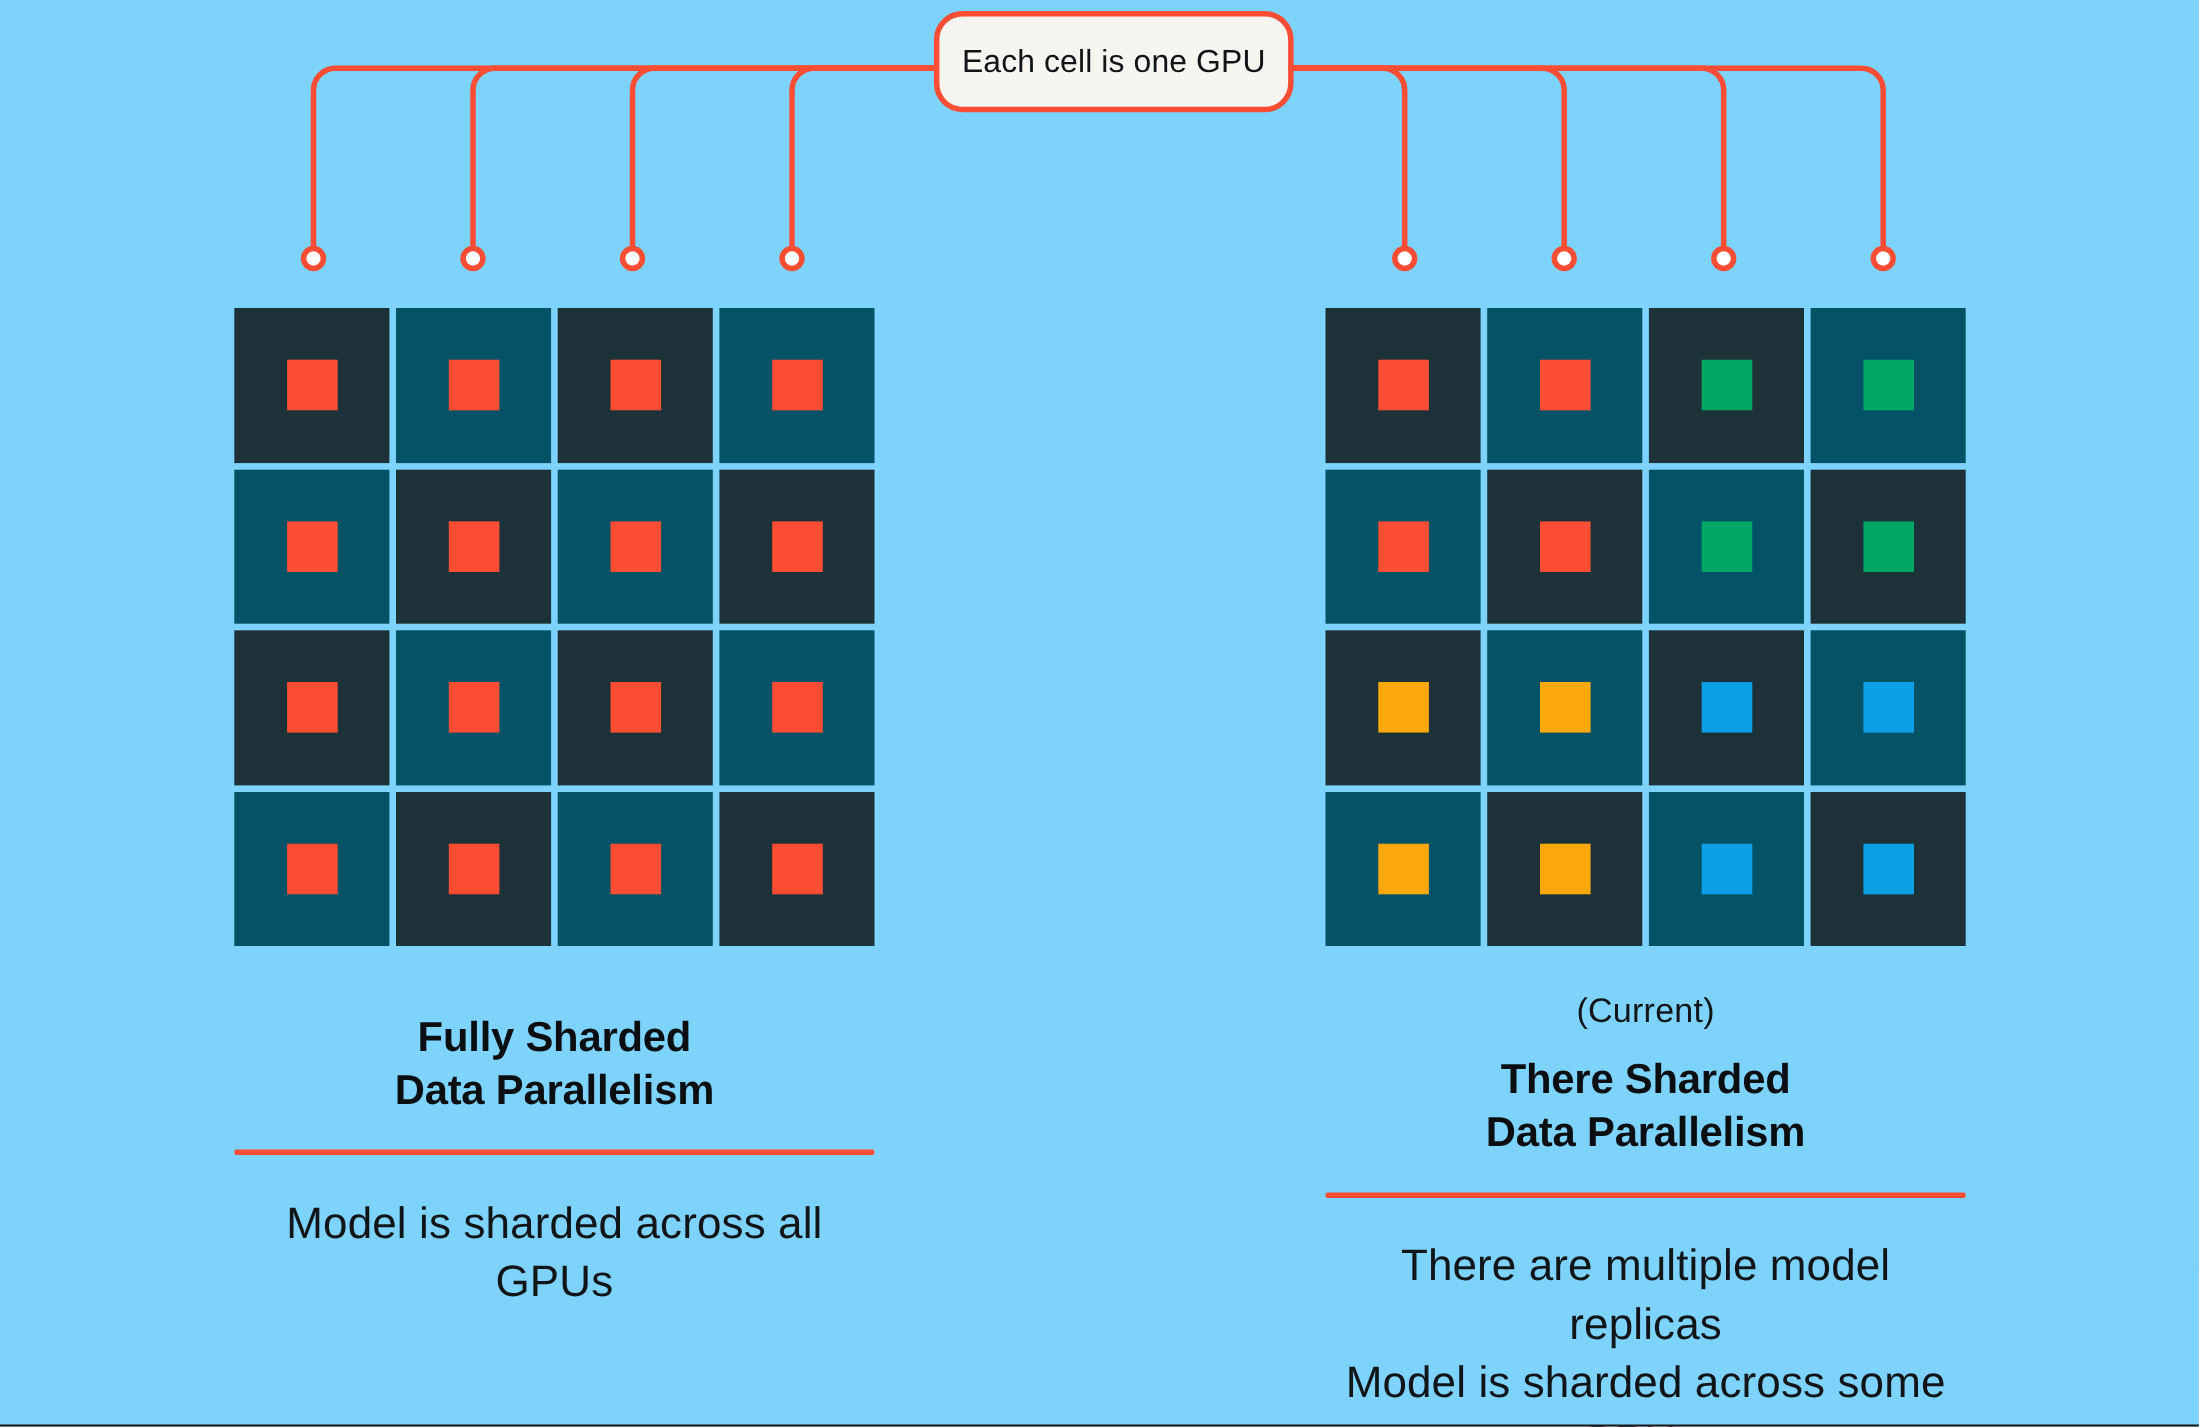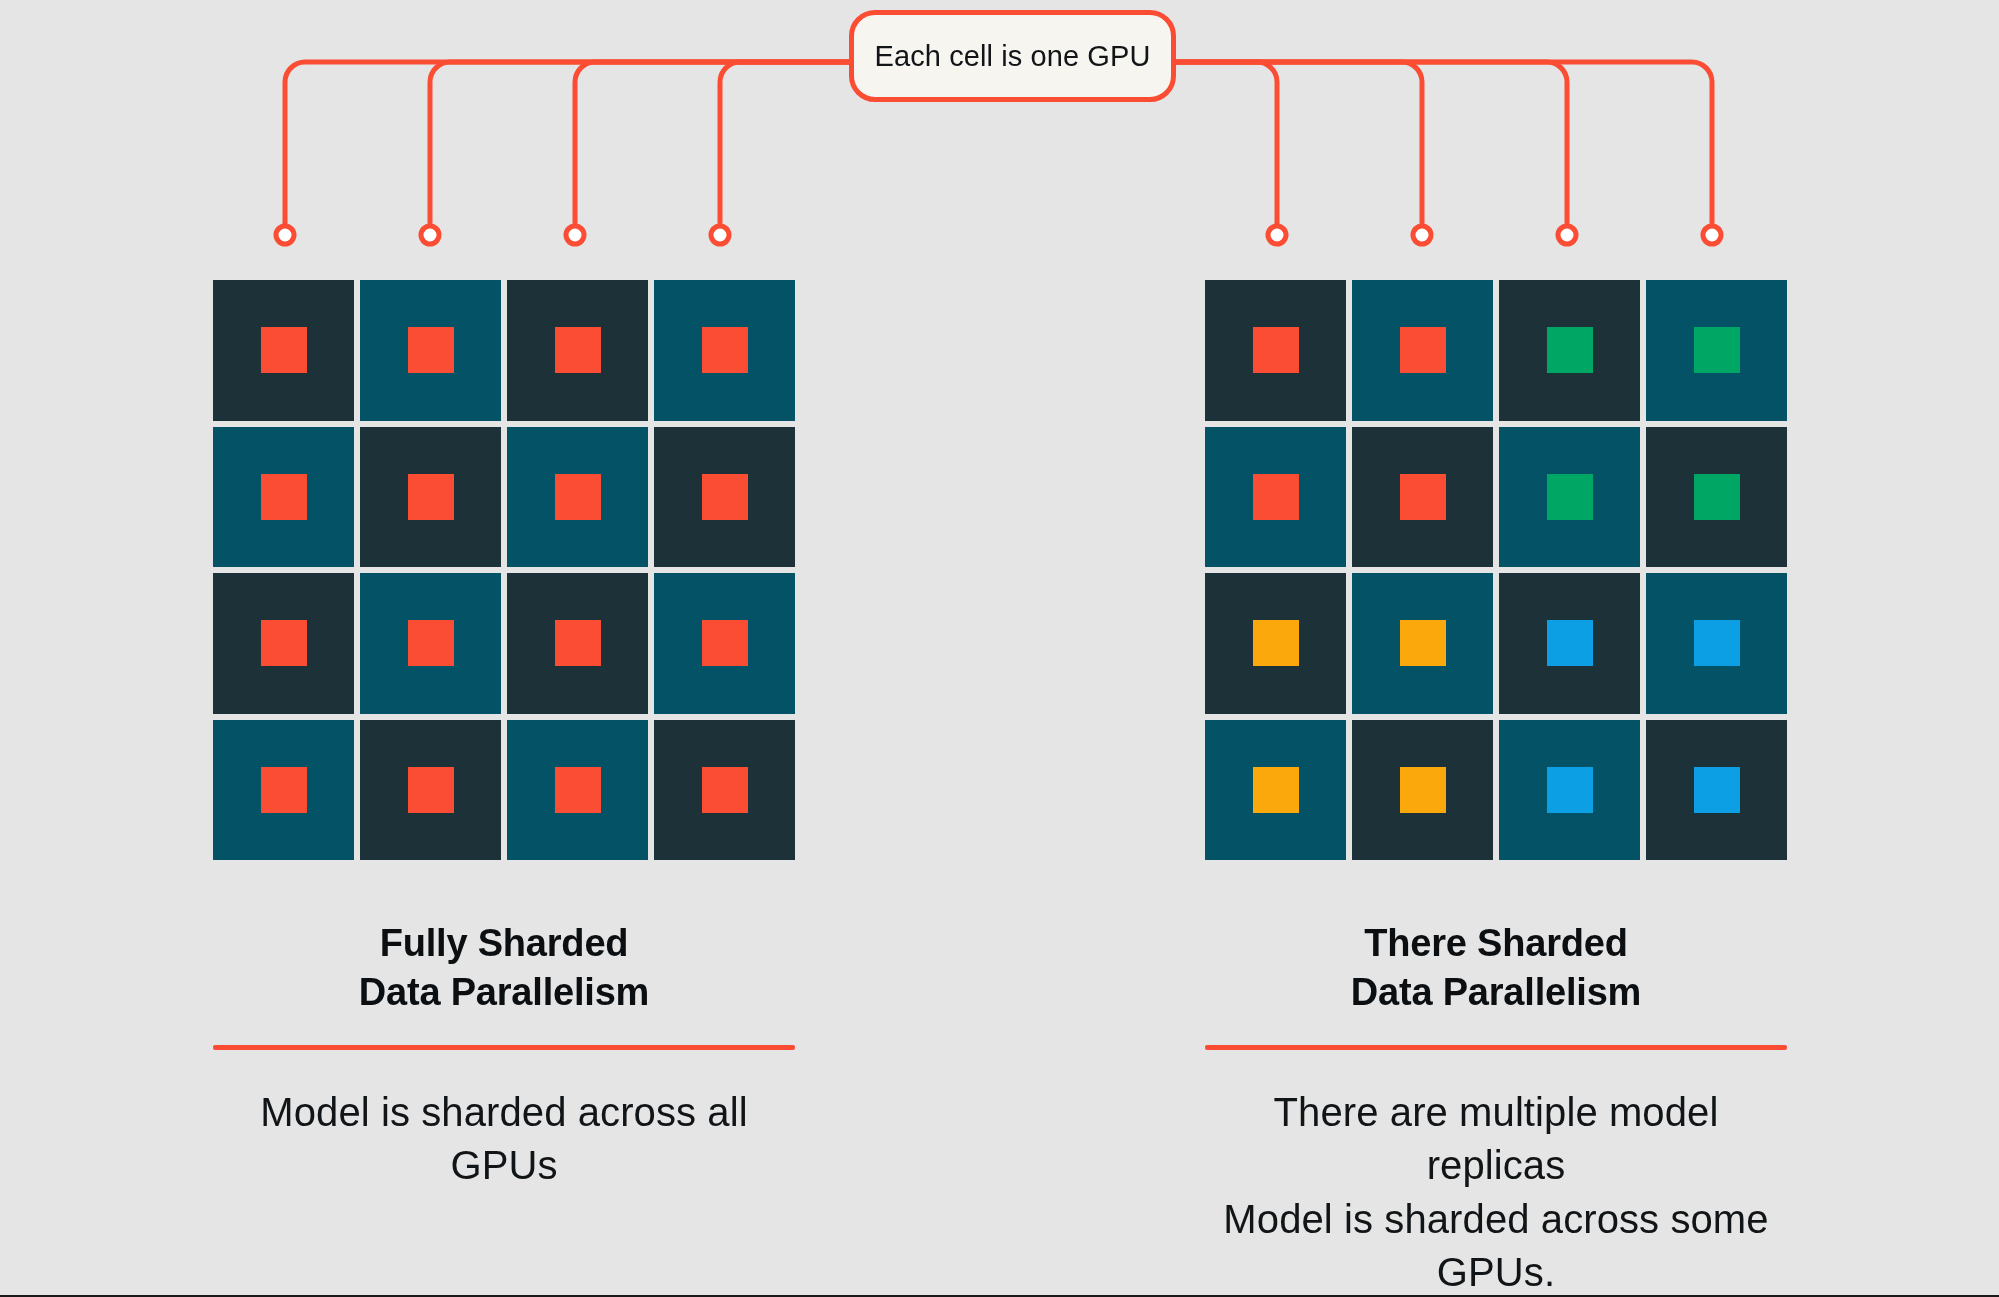--- a/index.html
+++ b/index.html
@@ -7,21 +7,21 @@
     width: 1999px;
     height: 1297px;
     background: #ffffff;
     font-family: "Liberation Sans", sans-serif;
     overflow: hidden;
   }
   #stage {
     position: relative;
     width: 1999px;
     height: 1297px;
-    background: #e5e5e5;
+    background: #7dd3fc;
     text-decoration: underline;
   }
 
   
   #callout {
     position: absolute;
     left: 849px;
     top: 10px;
     width: 327px;
     height: 92px;
@@ -266,20 +266,21 @@
       <div>Fully Sharded</div>
       <div>Data Parallelism</div>
     </div>
     <div class="cap-rule"></div>
     <div class="cap-note">
       <div>Model is sharded across all GPUs</div>
     </div>
   </div>
 
   <div class="caption" id="caption-right">
+    <div class="cap-kicker">(Current)</div>
     <div class="cap-title">
       <div>There Sharded</div>
       <div>Data Parallelism</div>
     </div>
     <div class="cap-rule"></div>
     <div class="cap-note">
       <div>There are multiple model replicas</div>
       <div>Model is sharded across some GPUs.</div>
     </div>
   </div>

